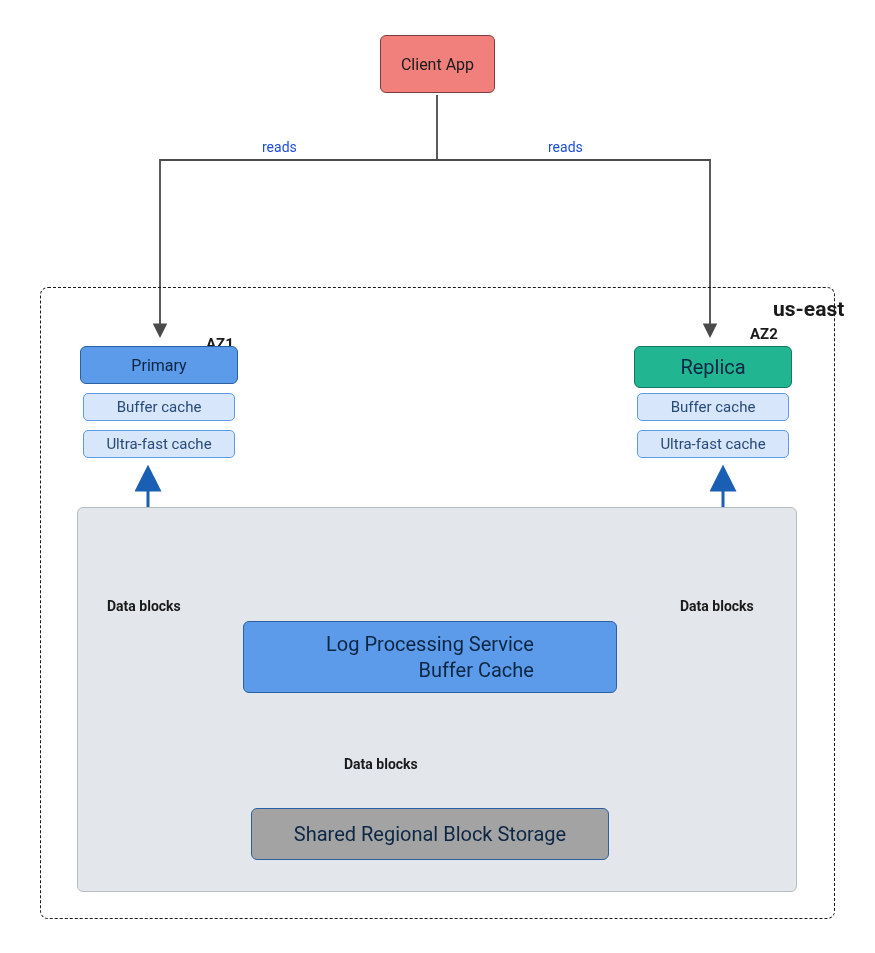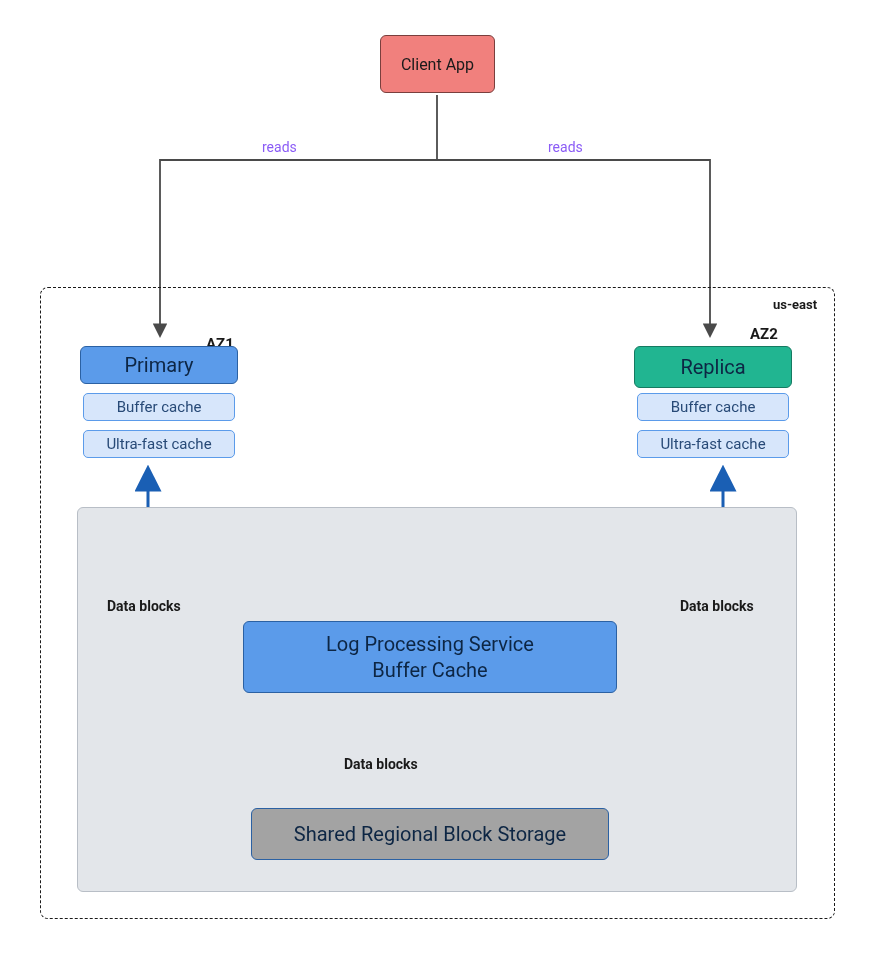--- a/index.html
+++ b/index.html
@@ -15,52 +15,52 @@
   }
   svg { display: block; }
 
   
   .box {
     position: absolute;
     box-sizing: border-box;
     display: flex;
     align-items: center;
     justify-content: center;
-    text-align: center;
+    text-align: right;
     border-radius: 6px;
   }
   .client {
     background: #f1807d;
     border: 1.5px solid #7a3f3d;
     color: #1a1a1a;
     font-size: 16px;
   }
   .region-frame {
     position: absolute;
     border: 1.5px dashed #1a1a1a;
     border-radius: 8px;
     box-sizing: border-box;
   }
   .region-label {
     position: absolute;
     font-weight: 700;
     color: #1a1a1a;
-    font-size: 13px;
+    font-size: 21px;
   }
   .az-label {
     position: absolute;
     font-weight: 700;
     color: #1a1a1a;
     font-size: 15px;
   }
   .primary {
     background: #5b9bea;
     border: 1.5px solid #2b61a3;
     color: #0d2644;
-    font-size: 20px;
+    font-size: 16px;
   }
   .replica {
     background: #21b591;
     border: 1.5px solid #157a61;
     color: #0d2644;
     font-size: 20px;
   }
   .cache {
     background: #d7e6fb;
     border: 1.5px solid #5b9bea;
@@ -85,21 +85,21 @@
   }
   .storage {
     background: #a3a3a3;
     border: 1.5px solid #2b61a3;
     color: #0d2644;
     font-size: 20px;
   }
   .edge-label {
     position: absolute;
     font-size: 14px;
-    color: #8b5cf6;
+    color: #1d4ed8;
   }
   .edge-label.bold { font-weight: 700; color: #1a1a1a; margin-top: 20px; }
 </style>
 </head>
 <body>
 
 <div id="stage">
 
   <svg width="875" height="953" style="position:absolute;left:0;top:0">
     <defs>

